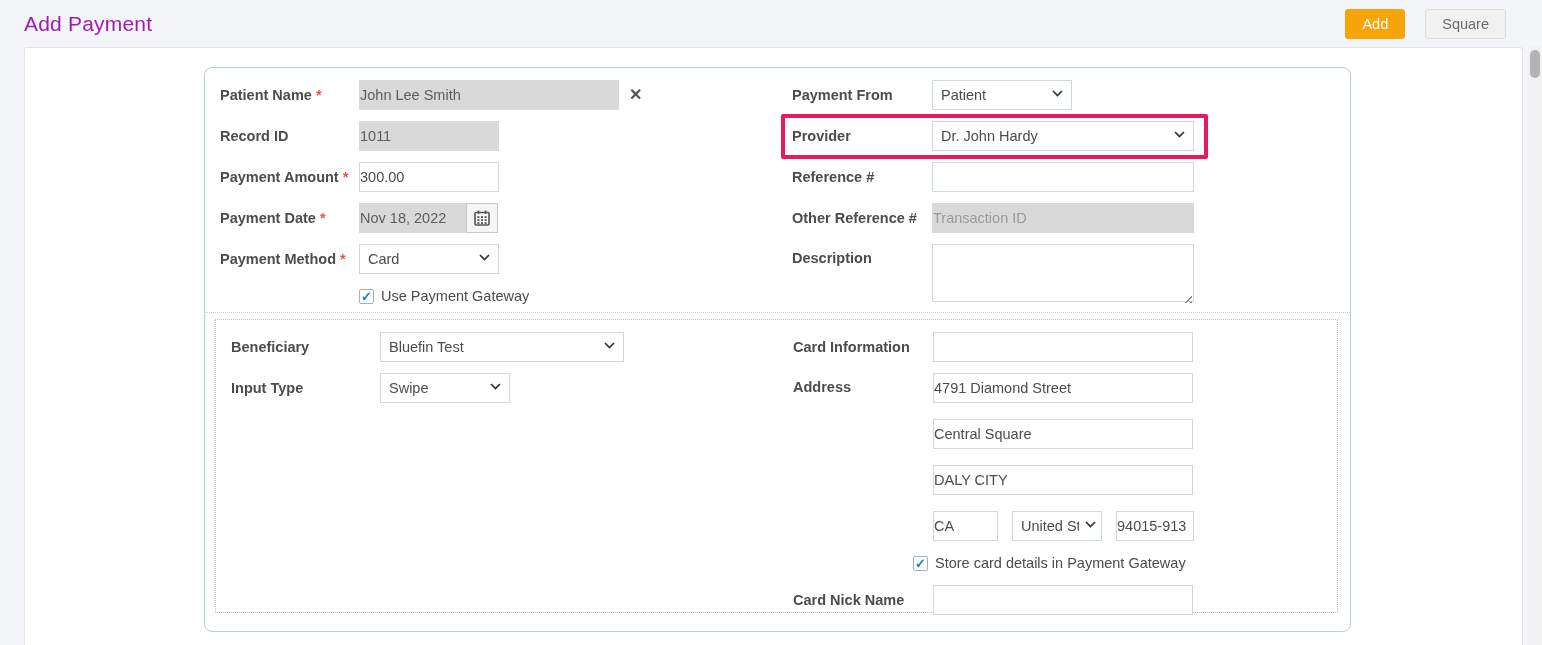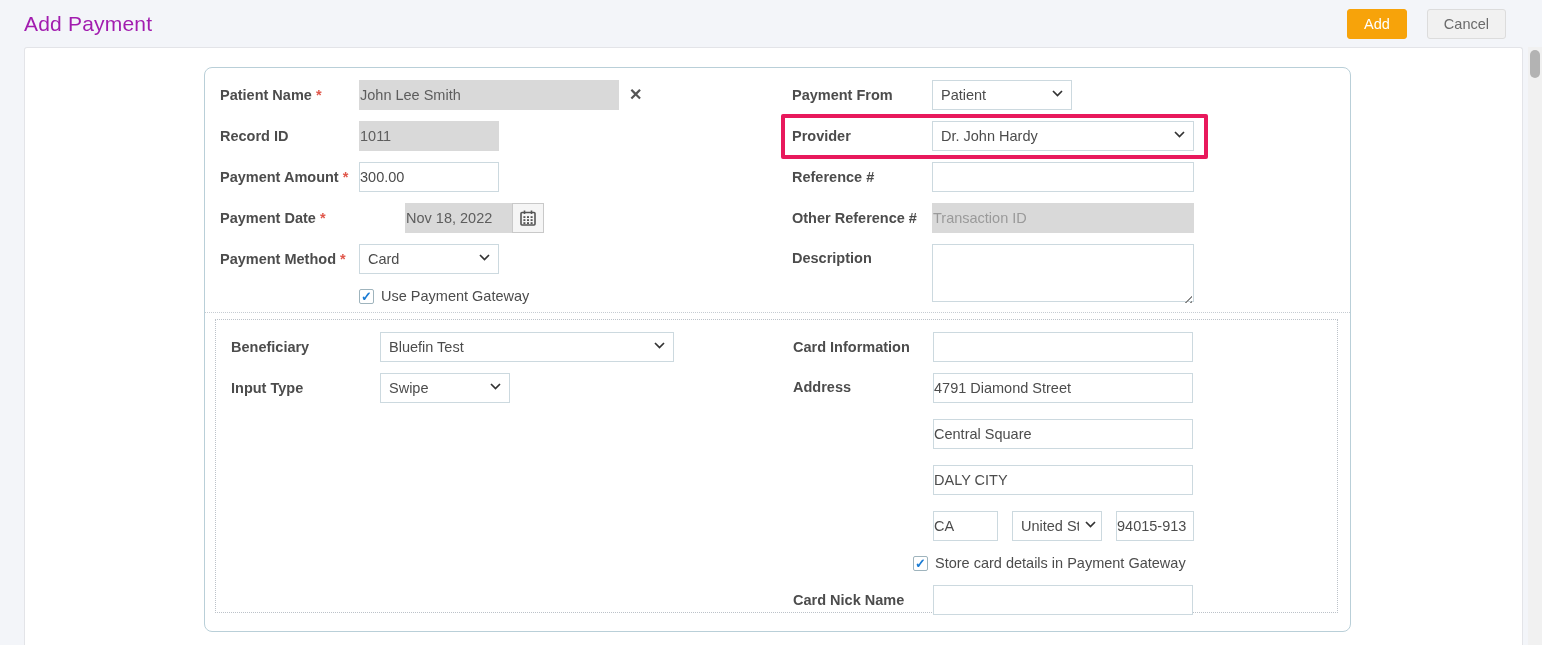--- a/index.html
+++ b/index.html
@@ -62,21 +62,21 @@
   .sel { position:relative; display:inline-block; height:30px; background:#fff; border:1px solid #ccd9df; }
   .sel select {
     -webkit-appearance:none; -moz-appearance:none; appearance:none;
     width:100%; height:28px; border:none; background:transparent; outline:none;
     font-size:14.5px; color:#4c4c4c; font-family:"Liberation Sans",sans-serif;
     padding:0 28px 0 8px; cursor:pointer;
   }
   .sel .chev { position:absolute; right:8px; top:9px; pointer-events:none; display:block; }
   .sel.w90 { width:90px; } .sel.w90 select { padding-right:22px; } .sel.w90 .chev { right:5px; }
   
-  .datewrap { display:flex;margin-left:46px; }
+  .datewrap { display:flex; }
   .cal-btn {
     width:32px; height:30px; border:1px solid #c9c9c9; border-left:1px solid #c9c9c9;
     background:#f5f5f5; display:flex; align-items:center; justify-content:center; cursor:pointer;
   }
   
   .cbrow { display:flex; align-items:center; margin-bottom:11px; height:22px; }
   .cb {
     width:15px; height:15px; border:1px solid #9fb4bd; background:#fff; border-radius:2px;
     display:inline-flex; align-items:center; justify-content:center;
     font-size:13px; font-weight:bold; color:#1b7cd4; cursor:pointer; line-height:1;
@@ -107,21 +107,21 @@
   .sbar .thumb { position:absolute; top:3px; left:2px; width:10px; height:28px; background:#b3b3b3; border-radius:5px; }
   svg { display:block; }
 </style>
 </head>
 <body>
 
 <div class="header">
   <div class="page-title">Add Payment</div>
   <div class="header-actions">
     <button class="btn btn-add">Add</button>
-    <button class="btn btn-cancel">Cancel</button>
+    <button class="btn btn-cancel">Square</button>
   </div>
 </div>
 
 <div class="panel">
   <div class="bigbox">
 
     <div class="top-section">
 
       <div class="col-l">
         <div class="row">
@@ -220,21 +220,21 @@
       </div>
     </div>
 
     <hr class="sep">
 
     <div class="card-box">
 
       <div class="col-l2">
         <div class="row">
           <span class="lbl">Beneficiary</span>
-          <span class="sel" style="width:294px">
+          <span class="sel" style="width:244px">
             <select><option>Bluefin Test</option></select>
             <span class="chev">
                 <svg width="11" height="7" viewBox="0 0 11 7">
                   <polyline points="1,1 5.5,5.5 10,1" fill="none" stroke="#333" stroke-width="1.7"></polyline>
                 </svg>
               </span>
           </span>
         </div>
         <div class="row">
           <span class="lbl">Input Type</span>

